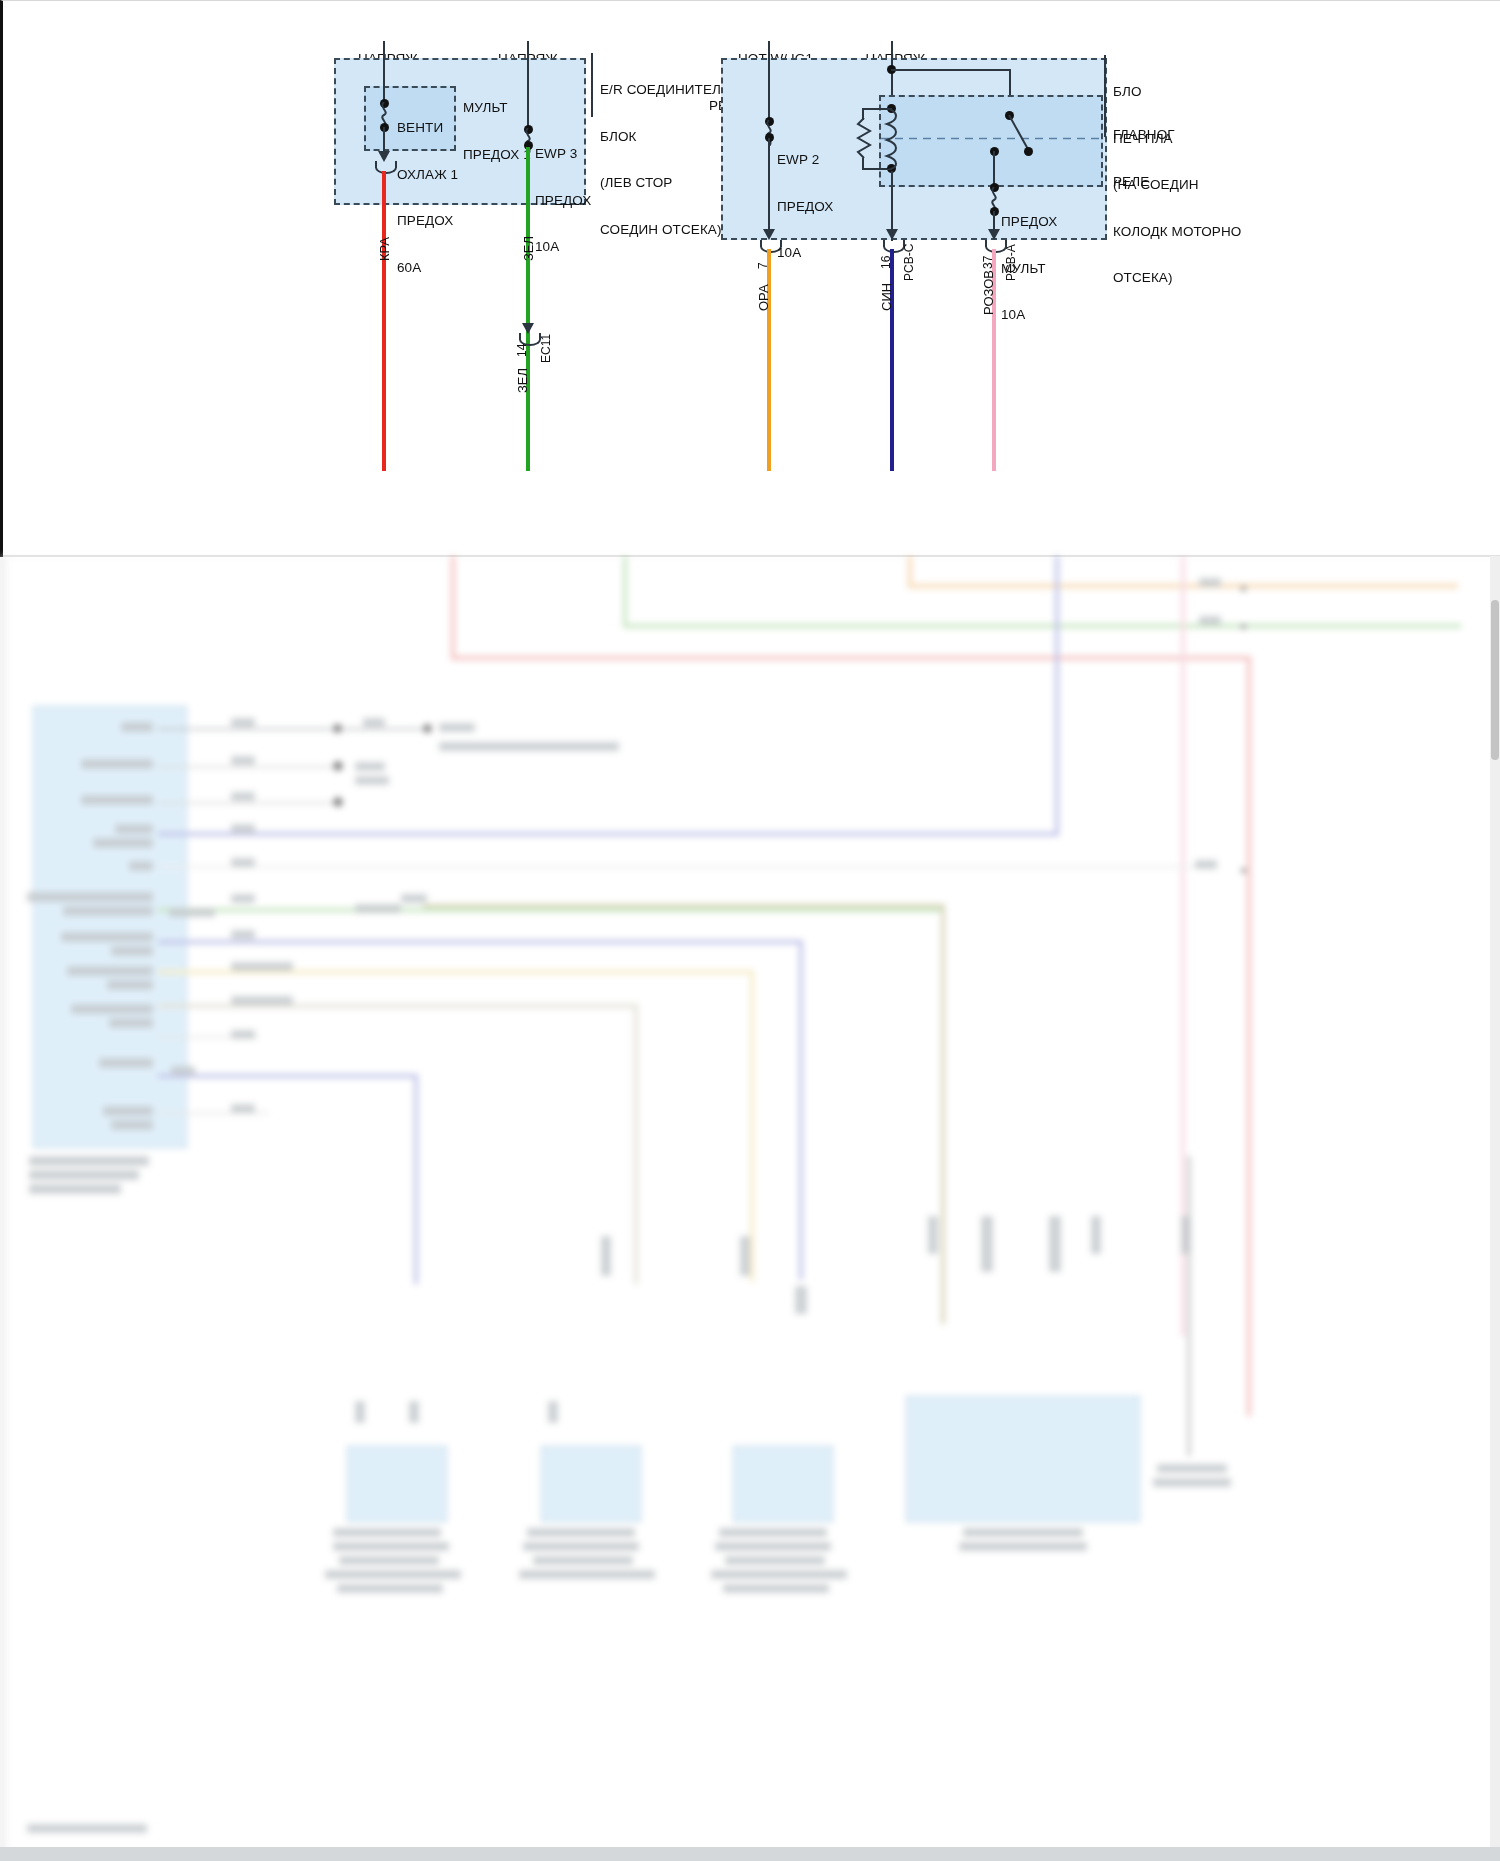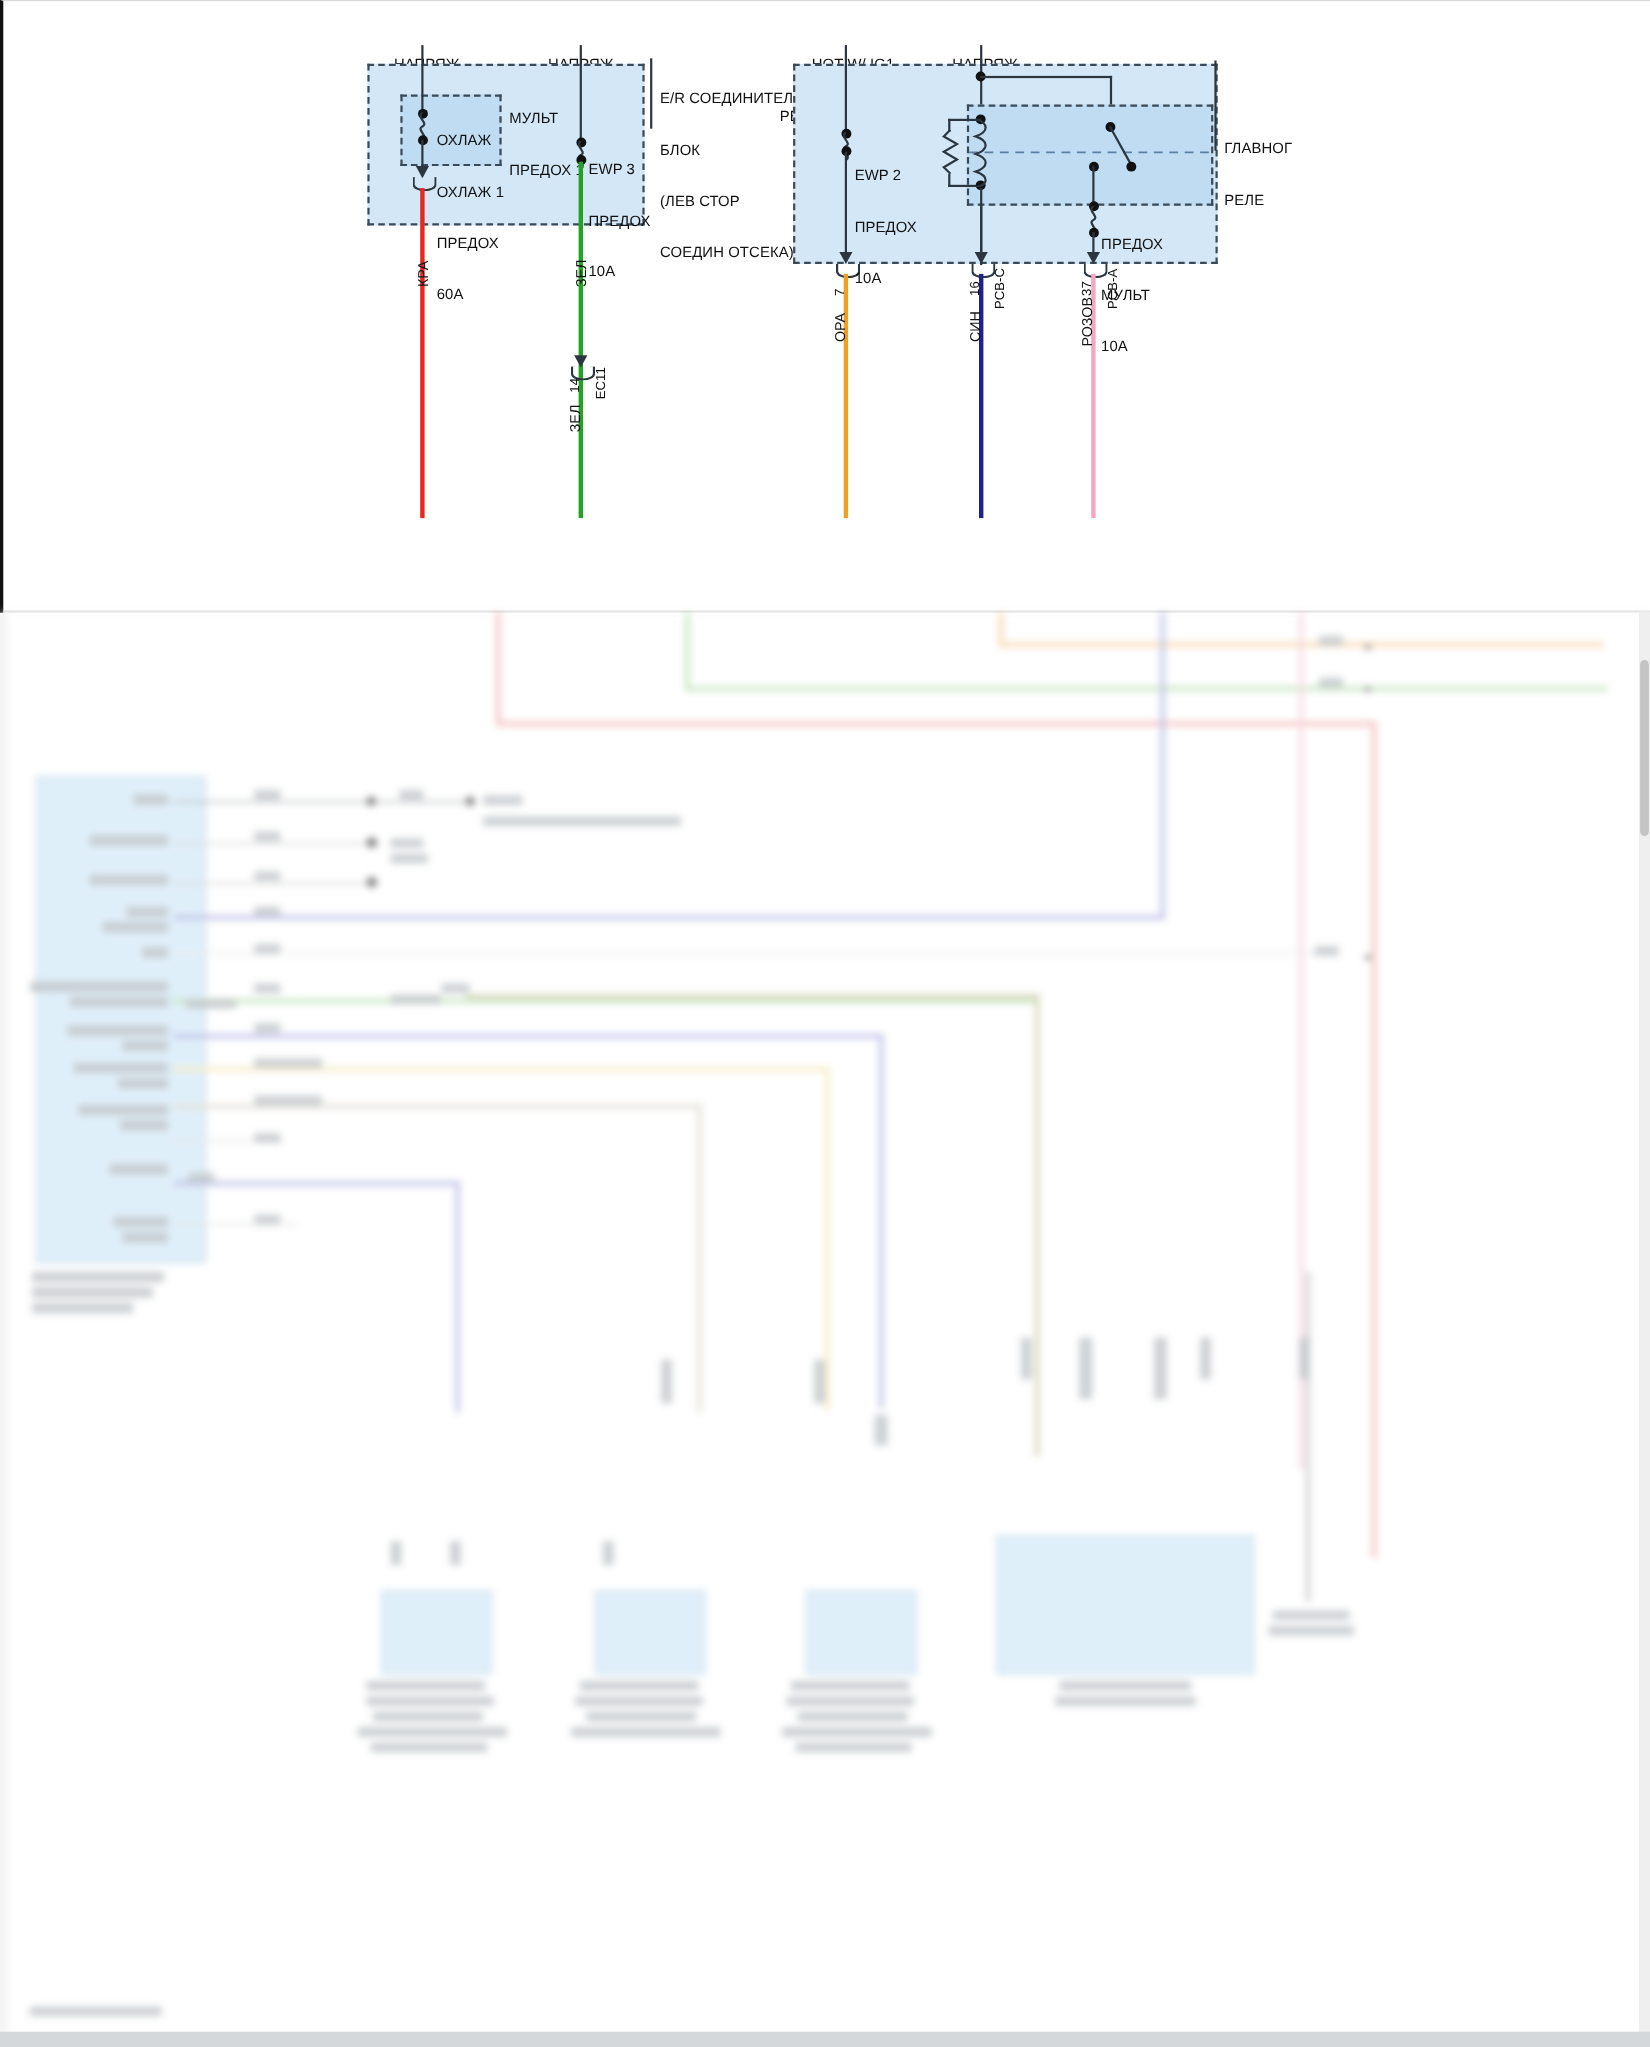--- a/index.html
+++ b/index.html
@@ -131,21 +131,21 @@
     <div class="dot" style="left:377px;top:98px;"></div>
     <svg class="fuse" style="left:374px;top:101px;" viewBox="0 0 14 26">
       <path d="M7 0 C 1 5, 13 10, 7 13 C 1 16, 13 21, 7 26" stroke="#2b3640" stroke-width="2" fill="none"></path>
     </svg>
     <div class="dot" style="left:377px;top:122px;"></div>
     <div class="wire wblack" style="left:380px;top:126px;width:2px;height:28px;"></div>
     <div class="arrow" style="left:375px;top:150px;"></div>
     <div class="cup" style="left:372px;top:160px;"></div>
 
     <div class="lbl" style="left:394px;top:88px;line-height:15.5px;">
-      <div>ОХЛАЖ</div>
+      <div>ВЕНТИ</div>
       <div>ОХЛАЖ 1</div>
       <div>ПРЕДОХ</div>
       <div>60A</div>
     </div>
 
     <div class="wire wred" style="left:379px;top:170px;width:4px;height:300px;"></div>
     <div class="vlbl" style="left:374px;top:260px;">КРА</div>
 
     <div class="wire wblack" style="left:524px;top:40px;width:2px;height:88px;"></div>
     <div class="dot" style="left:521px;top:124px;"></div>
@@ -164,20 +164,27 @@
     <div class="vlbl" style="left:518px;top:260px;">ЗЕЛ</div>
 
     <div class="arrow" style="left:519px;top:322px;"></div>
     <div class="cup" style="left:516px;top:332px;"></div>
     <div class="vlbl" style="left:512px;top:356px;font-size:12px;">14</div>
     <div class="vlbl" style="left:536px;top:362px;font-size:12px;">EC11</div>
     <div class="vlbl" style="left:512px;top:392px;">ЗЕЛ</div>
 
     <div class="boxdash" style="left:718px;top:57px;width:386px;height:182px;"></div>
 
+    <div class="lbl" style="left:1110px;top:52px;">
+      <div>БЛО</div>
+      <div>ПЕЧ ПЛА</div>
+      <div>(НА СОЕДИН</div>
+      <div>КОЛОДК МОТОРНО</div>
+      <div>ОТСЕКА)</div>
+    </div>
     <div class="wire wblack" style="left:1101px;top:54px;width:2px;height:82px;"></div>
 
     <div class="wire wblack" style="left:765px;top:40px;width:2px;height:80px;"></div>
     <div class="dot" style="left:762px;top:116px;"></div>
     <svg class="fuse" style="left:759px;top:119px;" viewBox="0 0 14 26">
       <path d="M7 0 C 1 5, 13 10, 7 13 C 1 16, 13 21, 7 26" stroke="#2b3640" stroke-width="2" fill="none"></path>
     </svg>
     <div class="dot" style="left:762px;top:132px;"></div>
     <div class="wire wblack" style="left:765px;top:137px;width:2px;height:98px;"></div>
     <div class="arrow" style="left:760px;top:228px;"></div>

